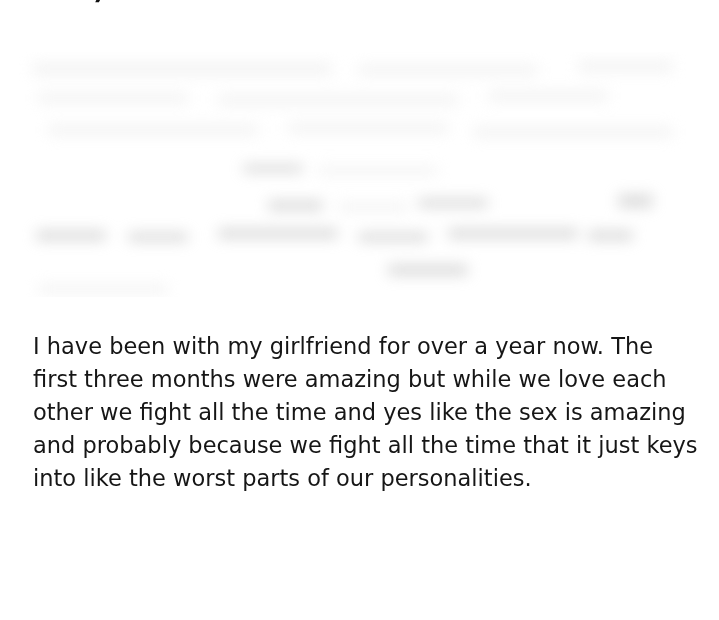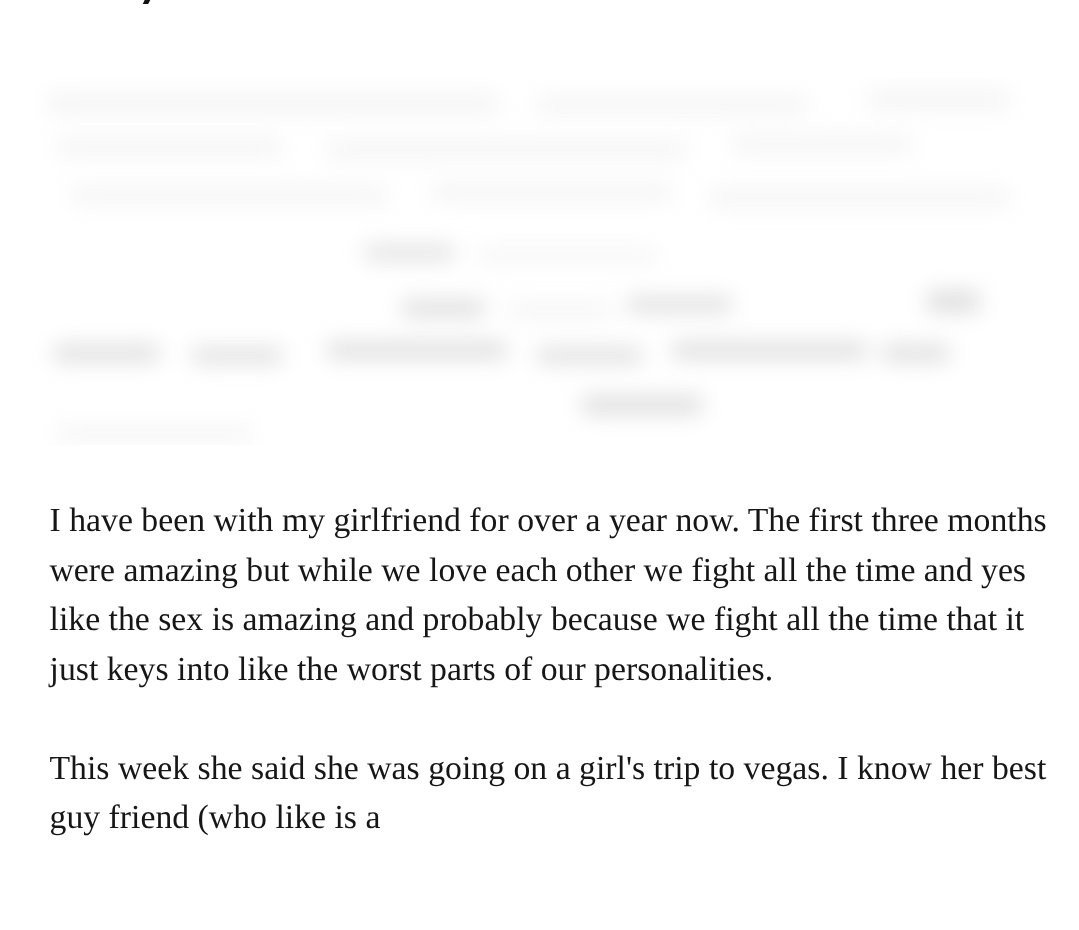--- a/index.html
+++ b/index.html
@@ -64,21 +64,20 @@
   .bl.dark { background: #c2c2c2; }
   .bl.light { background: #ececec; }
   .body-text {
     position: absolute;
     left: 33px;
     top: 330px;
     width: 665px;
     font-size: 22.5px;
     line-height: 33px;
     color: #161616;
-    font-family: Liberation Serif, serif;
   }
   .para {
     margin: 0 0 33px 0;
     white-space: pre-wrap;
   }
   .para:last-child { margin-bottom: 0; }
 </style>
 </head>
 <body>
 
@@ -118,16 +117,15 @@
       <div class="bl dark" style="left:570px; top:178px; width:45px;  height:11px;"></div>
 
       <div class="bl dark" style="left:370px; top:212px; width:80px;  height:12px;"></div>
 
       <div class="bl light" style="left:20px;  top:232px; width:130px; height:10px;"></div>
     </div>
   </div>
 
   <div class="body-text">
     <p class="para">I have been with my girlfriend for over a year now. The first three months were amazing but while we love each other we fight all the time and yes like the sex is amazing and probably because we fight all the time that it just keys into like the worst parts of our personalities.</p>
-    <p class="para">This week she said she was going on a girl's trip to vegas. I know her best guy friend (who like is a</p>
   </div>
 
 </div>
 
 </body></html>

